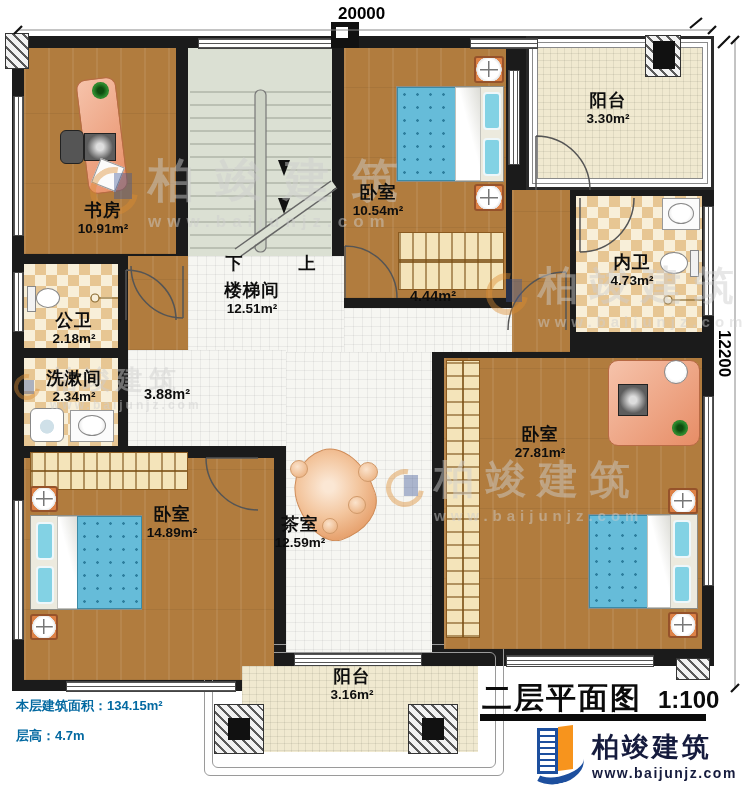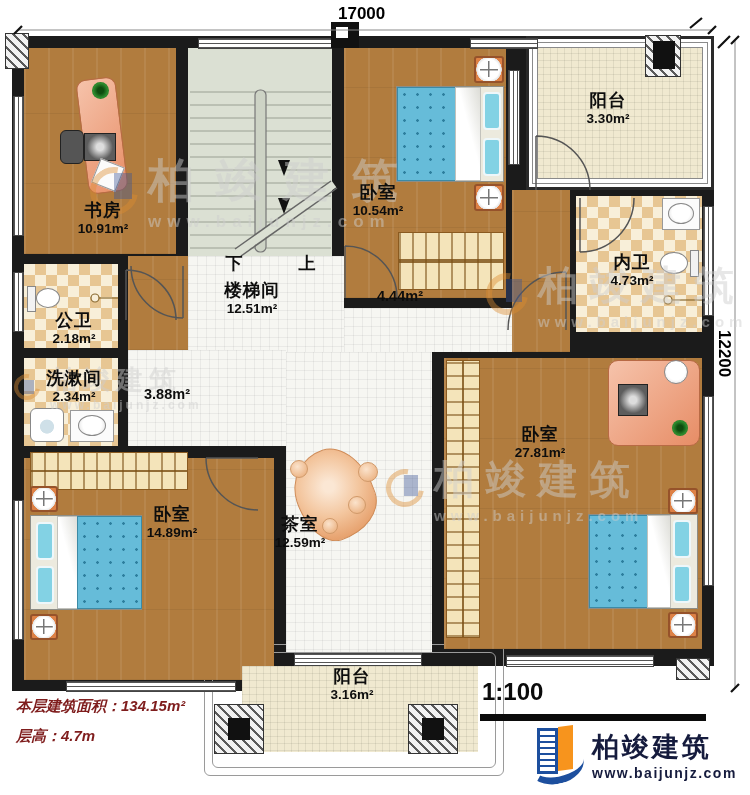--- a/index.html
+++ b/index.html
@@ -63,21 +63,21 @@
         border:1px solid #cf8a55;border-radius:52% 48% 60% 40%/45% 62% 38% 55%;transform:rotate(-18deg);}
   .pebble{background:radial-gradient(circle at 40% 35%,#fbe3cc,#e8a873);border:1px solid #d19a6a;border-radius:50%;}
   .flue{background:#111;}
   .watermark{position:absolute;display:flex;align-items:center;gap:10px;opacity:.5;z-index:25;pointer-events:none;}
   .wm-cn{font-weight:bold;color:rgba(205,205,205,.95);white-space:nowrap;}
   .wm-url{font-weight:bold;color:rgba(205,205,205,.95);white-space:nowrap;}
   .wm-logo{position:relative;flex:none;}
   .wm-arc{position:absolute;inset:0;border:6px solid rgba(220,140,50,.85);border-right-color:transparent;border-radius:50%;transform:rotate(-35deg);}
   .wm-bld{position:absolute;right:6px;top:6px;width:38%;height:55%;background:rgba(60,85,150,.8);}
   .dim-text{position:absolute;font-size:17px;font-weight:bold;color:#000;z-index:40;}
-  .info-line{position:absolute;font-size:15px;font-weight:600;color:#7f1d1d;z-index:40;white-space:nowrap;font-style:italic;}
+  .info-line{position:absolute;font-size:13px;font-weight:600;color:#0369a1;z-index:40;white-space:nowrap;}
   .title-row{position:absolute;display:flex;align-items:baseline;gap:16px;z-index:40;}
   .plan-title{font-size:30px;font-weight:bold;letter-spacing:2px;color:#0b0b0b;}
   .plan-scale{font-size:24px;font-weight:bold;color:#0b0b0b;}
   .title-underline{position:absolute;background:#0b0b0b;z-index:40;}
   .brand{position:absolute;display:flex;align-items:center;gap:10px;z-index:40;}
   .brand-cn{font-size:27px;font-weight:900;color:#151b3d;letter-spacing:3px;white-space:nowrap;}
   .brand-url{font-size:14px;font-weight:bold;color:#151b3d;letter-spacing:1.5px;white-space:nowrap;}
   .lg{position:relative;width:52px;height:58px;flex:none;}
   .lg-b1{position:absolute;left:7px;top:2px;width:15px;height:40px;border:3px solid #1d4f9e;background:
         repeating-linear-gradient(180deg,#fff 0 4px,#1d4f9e 4px 6px);}
@@ -307,36 +307,37 @@
   </div>
   <div class="room-label" style="left:540px;top:442px">
     <div class="nm">卧室</div>
     <div class="ar">27.81m²</div>
   </div>
   <div class="room-label" style="left:352px;top:684px">
     <div class="nm">阳台</div>
     <div class="ar">3.16m²</div>
   </div>
 
-  <div class="hall-label" style="left:400px;top:296px">4.44m²</div>
+  <div class="hall-label" style="left:433px;top:296px">4.44m²</div>
   <div class="hall-label" style="left:167px;top:394px">3.88m²</div>
   <div class="stair-txt" style="left:234px;top:263px">下</div>
   <div class="stair-txt" style="left:307px;top:263px">上</div>
 
-  <div class="dim-text" style="left:338px;top:4px">17000</div>
+  <div class="dim-text" style="left:338px;top:4px">20000</div>
   <div class="dim-text" style="left:714px;top:330px;writing-mode:vertical-rl">12200</div>
 
   <div class="info-line" style="left:16px;top:697px">
     <span>本层建筑面积：</span><span>134.15m²</span>
   </div>
   <div class="info-line" style="left:16px;top:727px">
     <span>层高：</span><span>4.7m</span>
   </div>
 
   <div class="title-row" style="left:482px;top:678px">
+    <span class="plan-title">二层平面图</span>
     <span class="plan-scale">1:100</span>
   </div>
   <div class="title-underline" style="left:480px;top:714px;width:226px;height:7px"></div>
 
   <div class="brand" style="left:530px;top:726px">
     <div class="lg">
       <div class="lg-b1"></div>
         <div class="lg-b2"></div>
         <div class="lg-sw"></div>
     </div>

